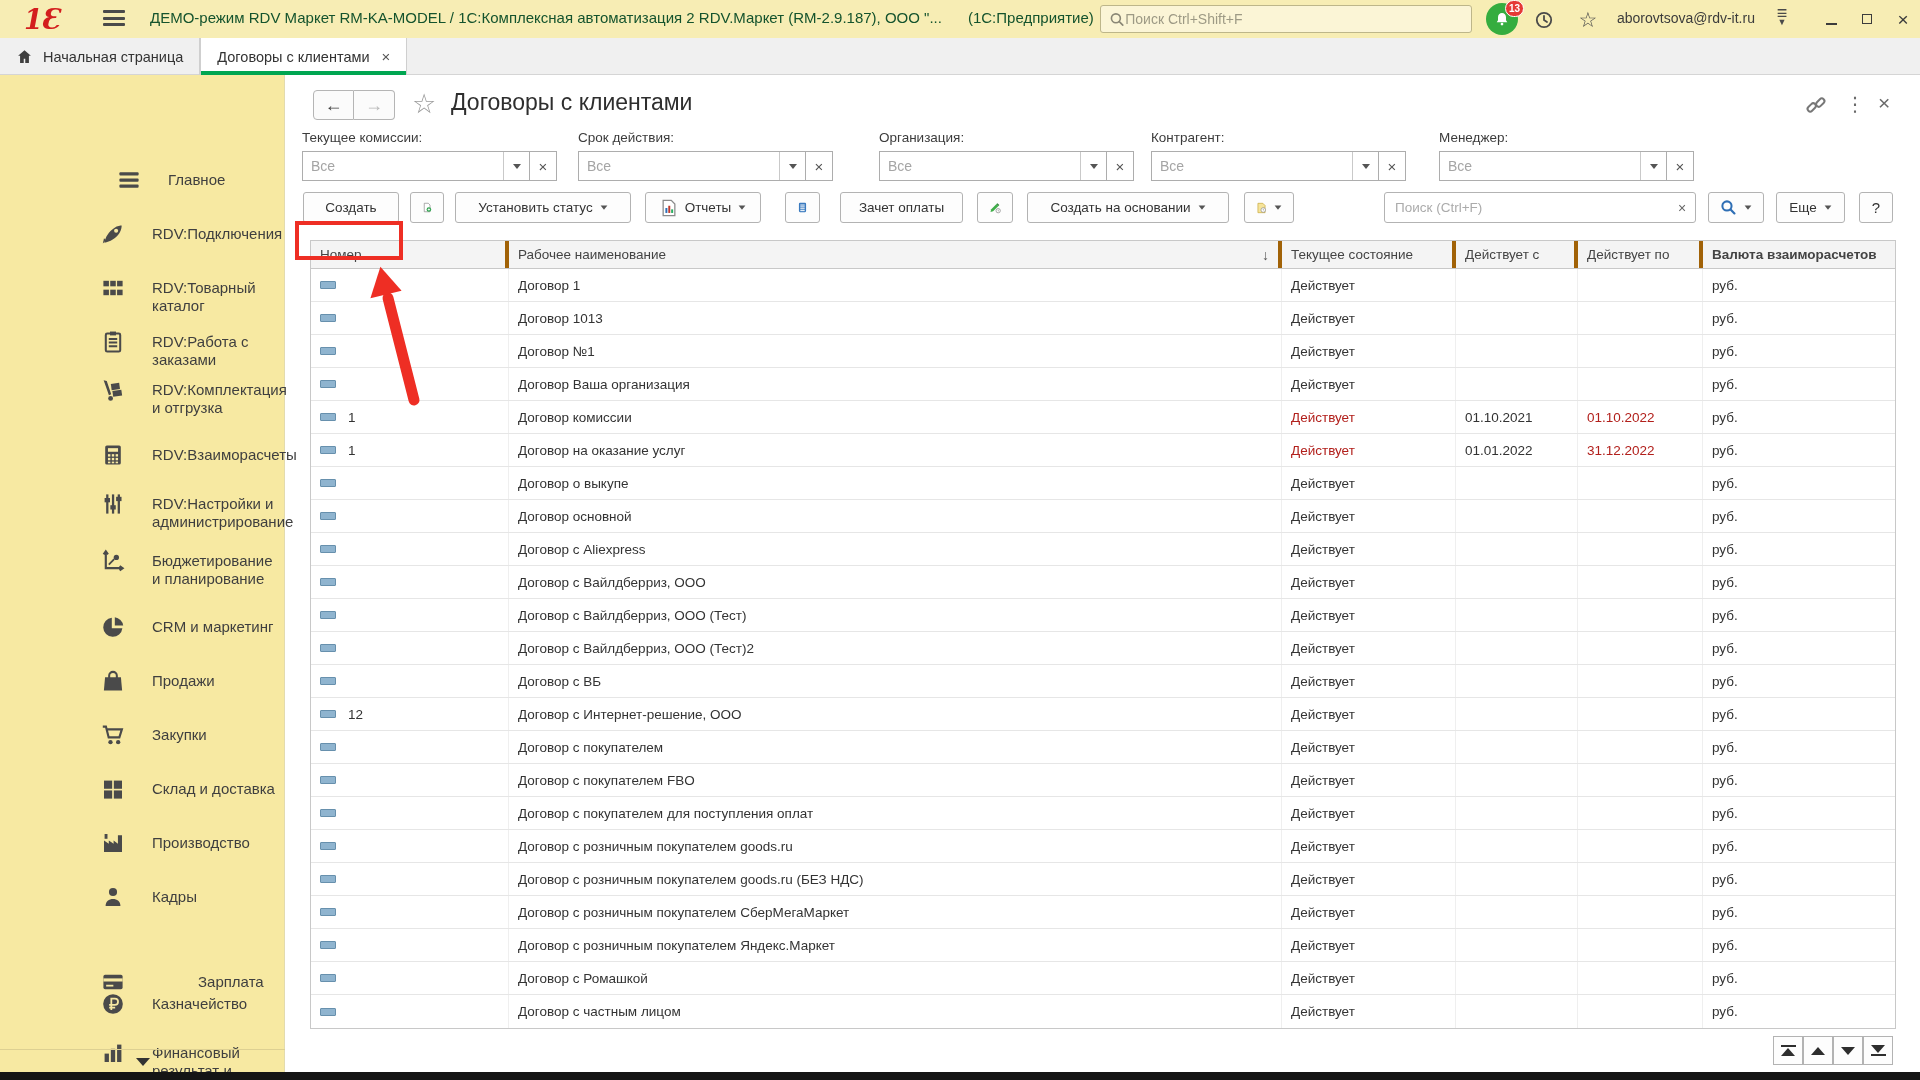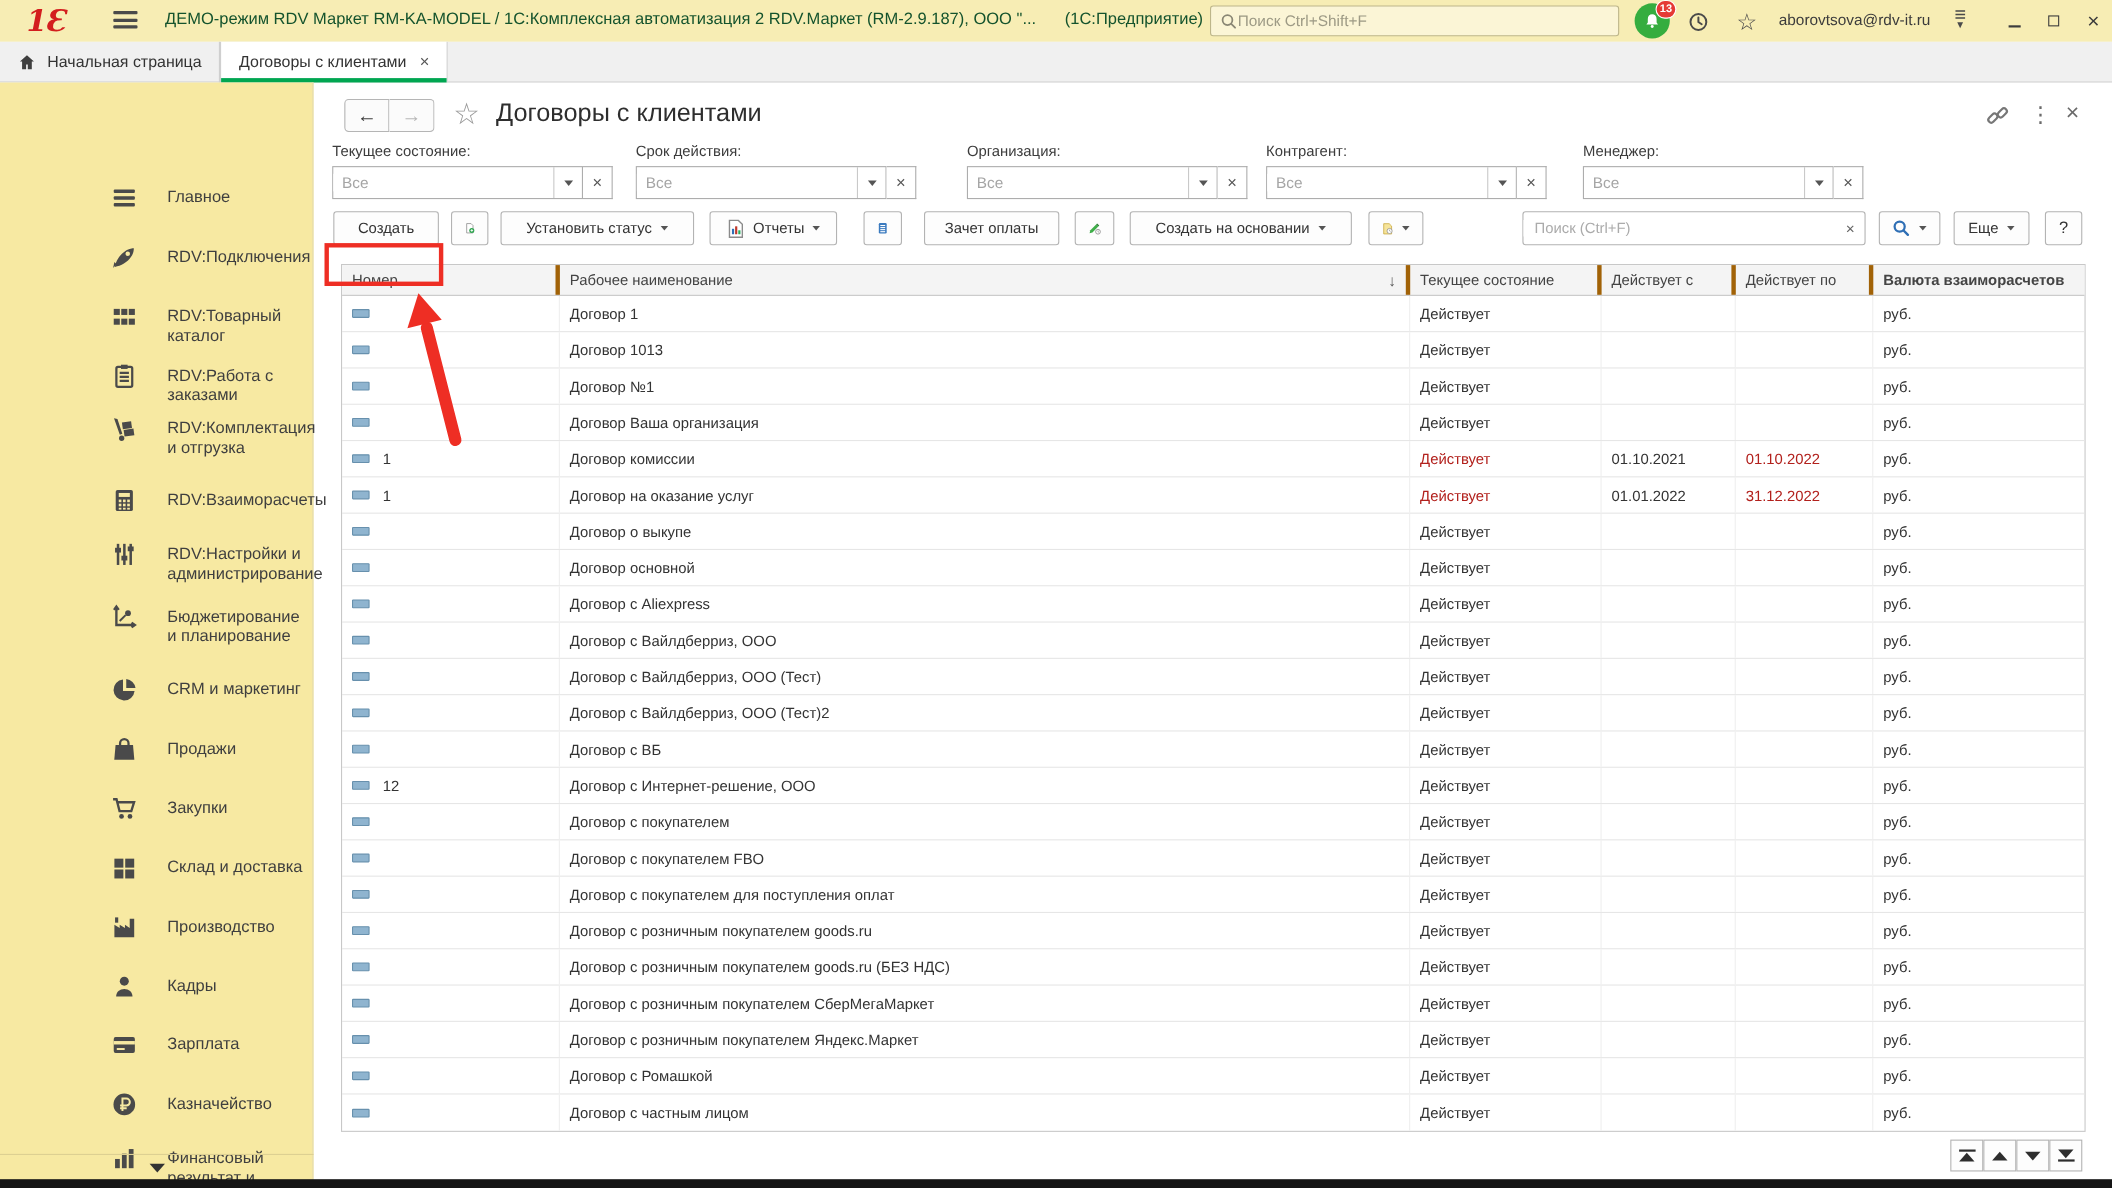--- a/index.html
+++ b/index.html
@@ -169,21 +169,21 @@
       </span>
       <span>Начальная страница</span>
     </div>
     <div class="tab active">
       <span>Договоры с клиентами</span>
       <span class="closex">×</span>
     </div>
   </div>
 
   <div class="sidebar" id="sidebar">
-      <div class="side-item" style="top: 92px;">
+      <div class="side-item" style="top: 92px; padding-left: 16px;">
         <span class="sicon">
           <svg width="24" height="24" viewBox="0 0 20 20" fill="currentColor">
             <rect x="2" y="3.6" width="16" height="2.7" rx="0.8"></rect>
             <rect x="2" y="8.7" width="16" height="2.7" rx="0.8"></rect>
             <rect x="2" y="13.8" width="16" height="2.7" rx="0.8"></rect>
           </svg>
         </span>
         <span class="slabel">Главное</span>
       </div>
       <div class="side-item" style="top: 146px;">
@@ -324,21 +324,21 @@
       </div>
       <div class="side-item" style="top: 809px;">
         <span class="sicon">
           <svg width="24" height="24" viewBox="0 0 20 20" fill="currentColor">
             <circle cx="10" cy="5.8" r="3.4"></circle>
             <path d="M3.8 17.5c0-3.7 2.8-5.8 6.2-5.8s6.2 2.1 6.2 5.8z"></path>
           </svg>
         </span>
         <span class="slabel">Кадры</span>
       </div>
-      <div class="side-item" style="top: 862px;">
+      <div class="side-item" style="top: 894px; gap: 46px;">
         <span class="sicon">
           <svg width="24" height="24" viewBox="0 0 20 20" fill="currentColor">
             <rect x="2" y="4" width="16" height="12" rx="1.4"></rect>
             <rect x="2" y="7" width="16" height="2.6" fill="#f7e9a2"></rect>
             <rect x="4.3" y="12.3" width="6" height="1.5" fill="#f7e9a2"></rect>
           </svg>
         </span>
         <span class="slabel">Зарплата</span>
       </div>
       <div class="side-item" style="top: 916px;">
@@ -375,21 +375,21 @@
     <svg width="22" height="22" viewBox="0 0 20 20" stroke="#777" stroke-width="1.8" fill="none">
       <rect x="1.8" y="9.8" width="8.6" height="4.8" rx="2.4" transform="rotate(-45 6.1 12.2)"></rect>
       <rect x="9.6" y="5.4" width="8.6" height="4.8" rx="2.4" transform="rotate(-45 13.9 7.8)"></rect>
     </svg>
   </div>
   <div class="hdr-ico" style="left:1845px; font-size:20px; top:92px;">⋮</div>
   <div class="hdr-ico" style="left:1878px; font-size:21px; top:91px;">×</div>
 
   <div id="filters">
       <div class="filter" style="left: 302px;">
-        <div class="flabel">Текущее состояние:</div>
+        <div class="flabel">Текущее комиссии:</div>
         <div class="fctl">
           <div class="combo">
             <input type="text" placeholder="Все" style="">
             <div class="caretbox">
               <span class="caret"></span>
             </div>
           </div>
           <div class="clearbox">×</div>
         </div>
       </div>

